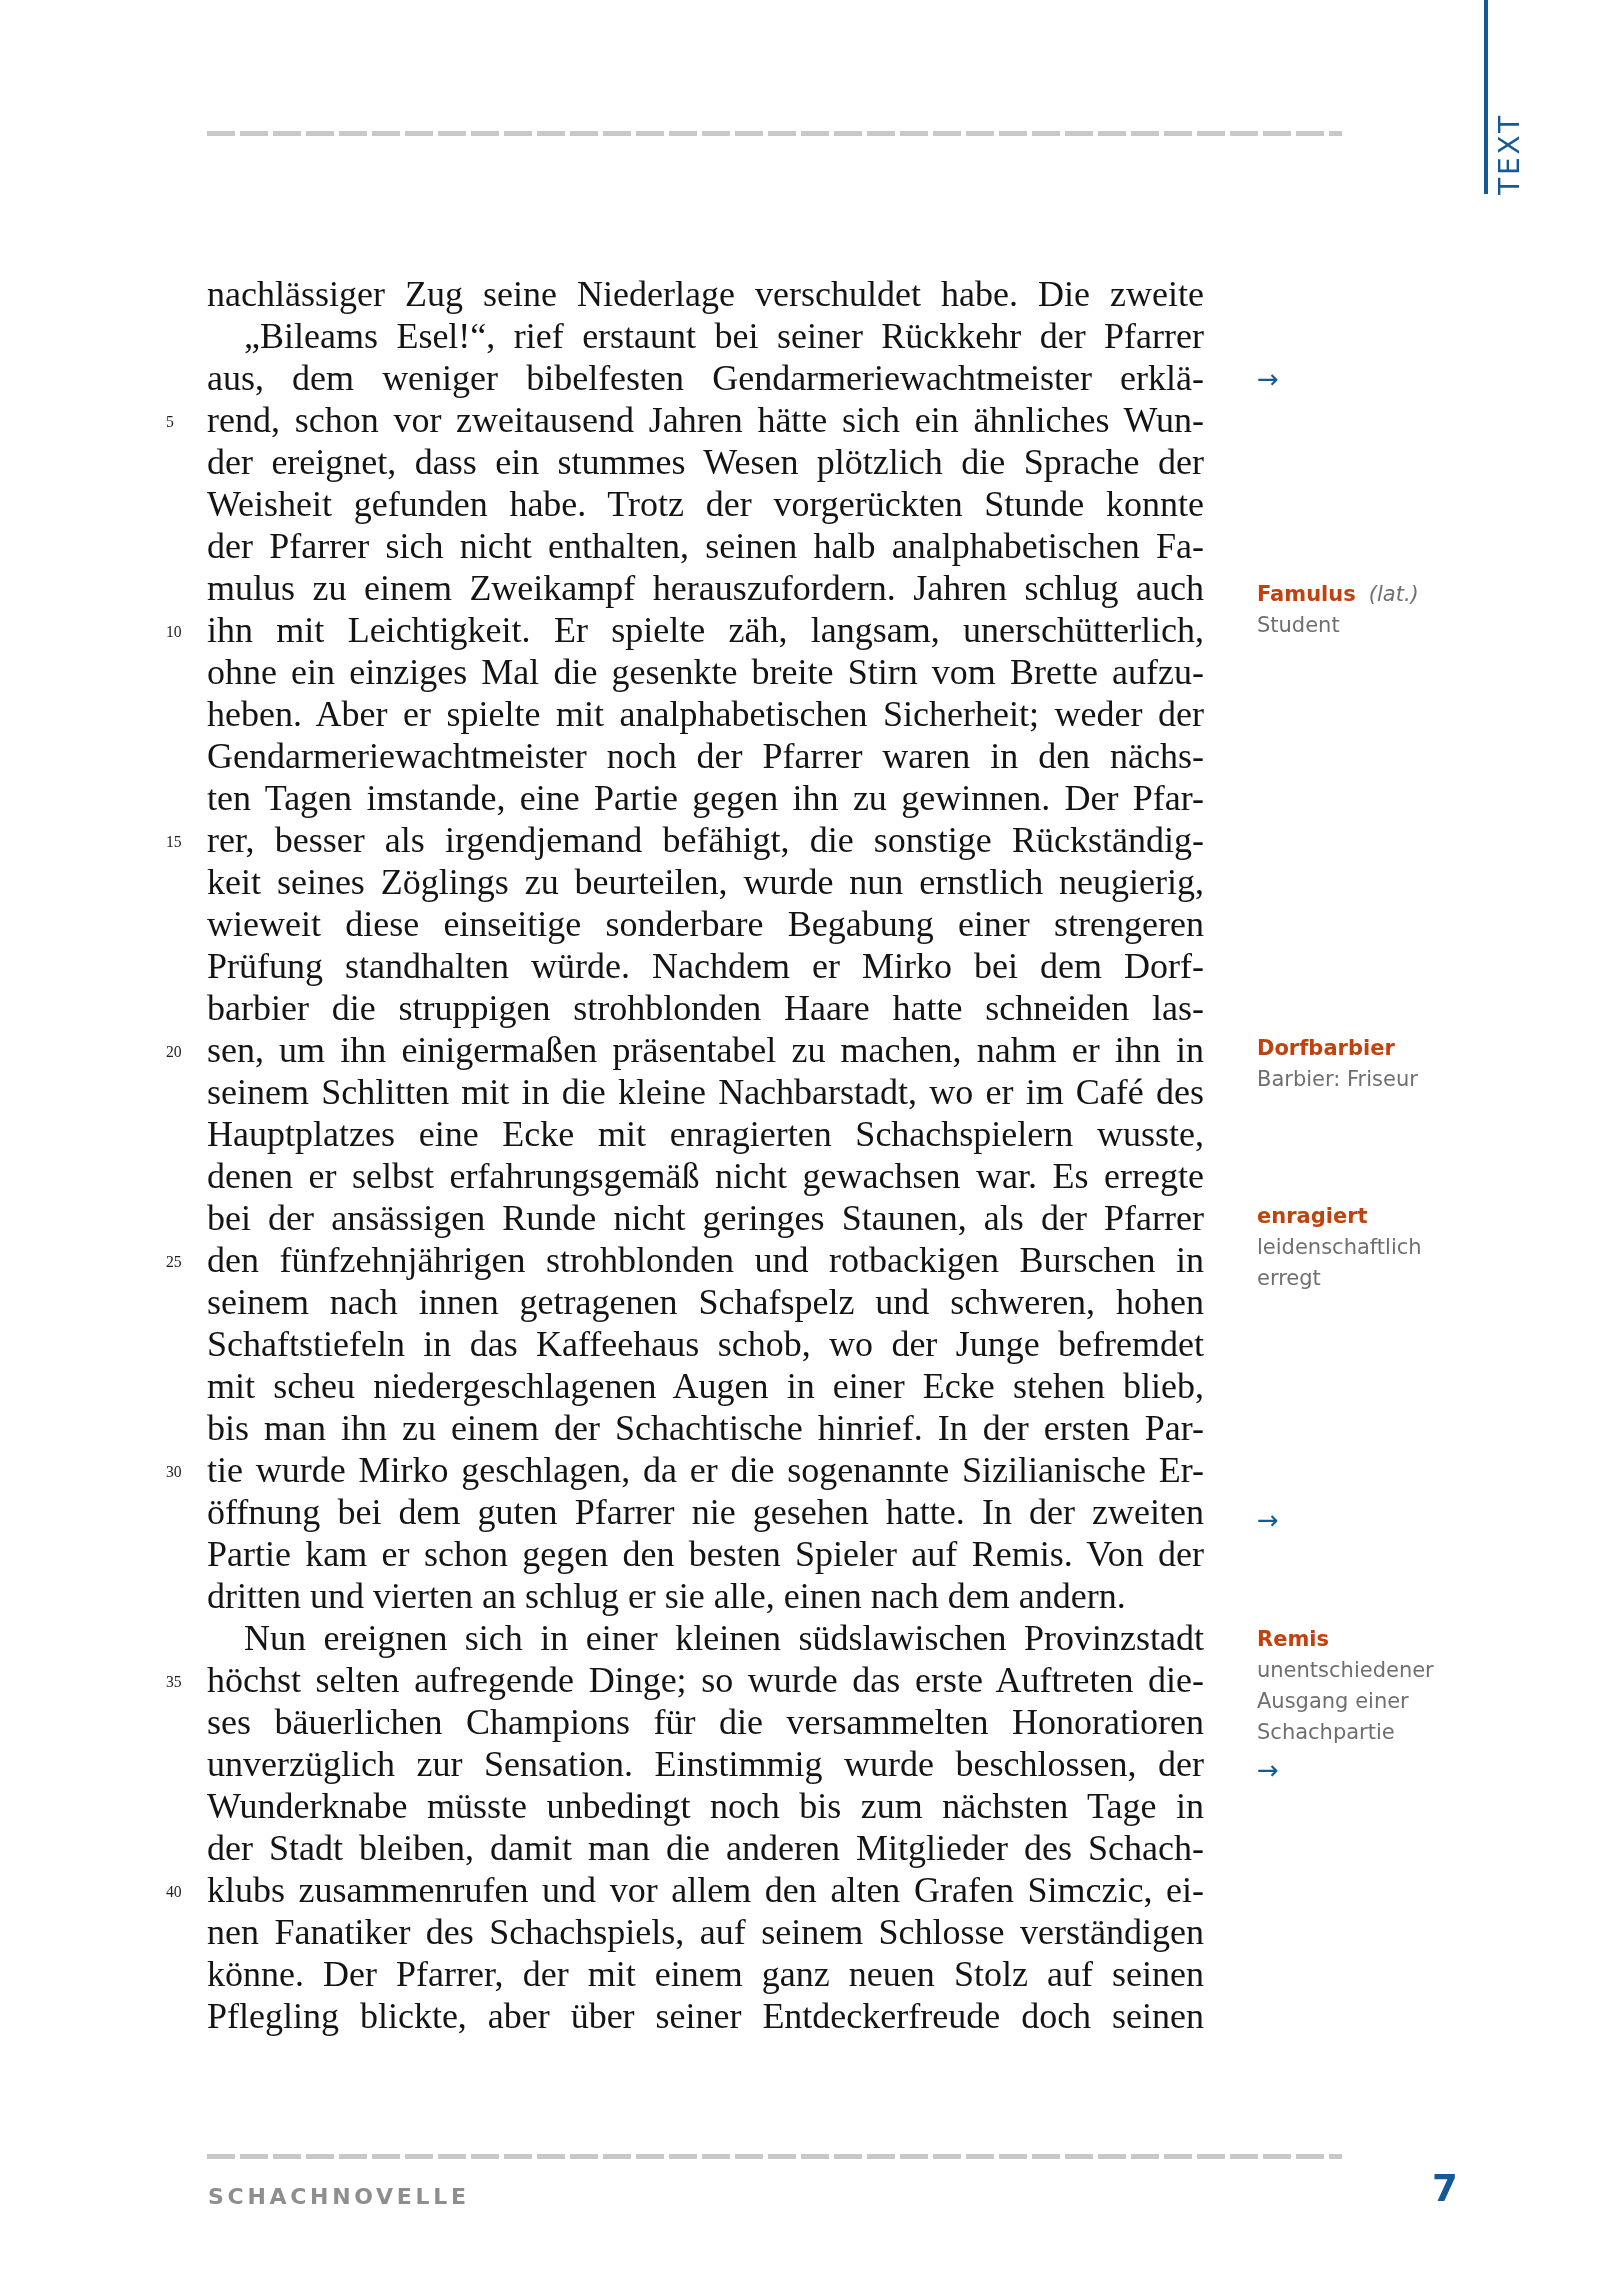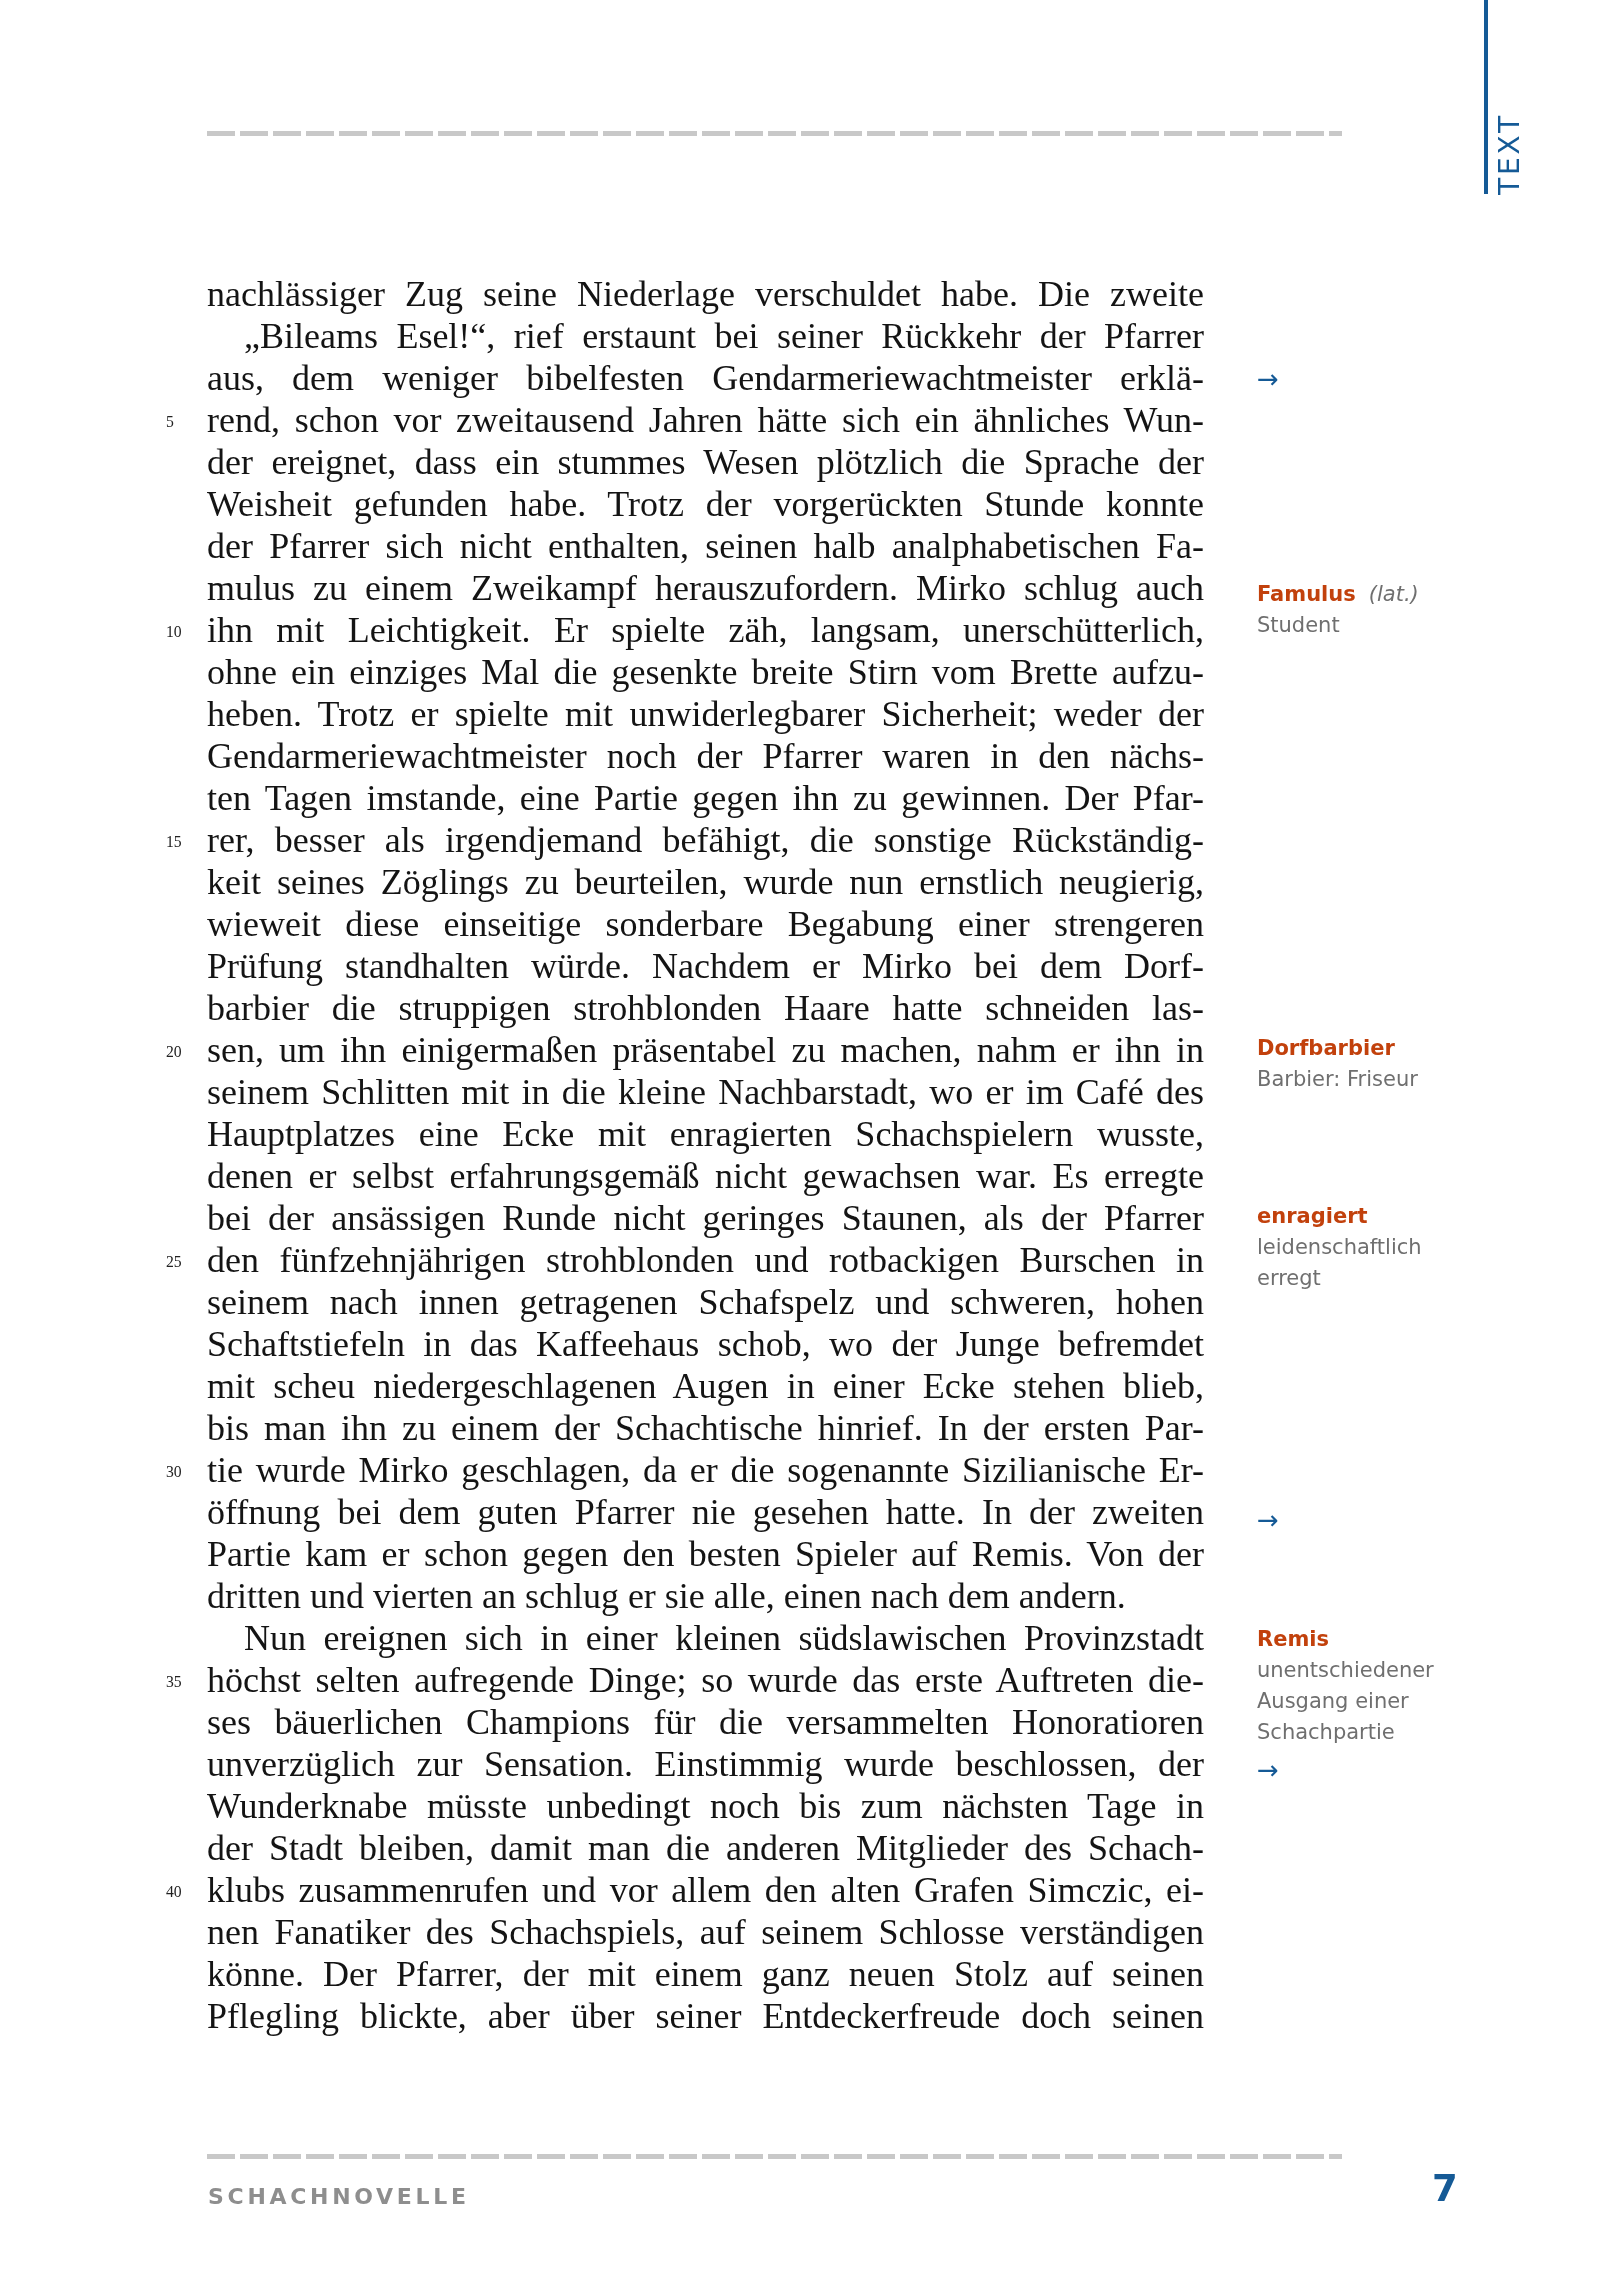--- a/index.html
+++ b/index.html
@@ -49,24 +49,24 @@
   <div class="dash-rule dash-top"></div>
 
   <div class="text-col" id="text-col">
       <div class="line"><span>nachlässiger Zug seine Niederlage verschuldet habe. Die zweite</span></div>
       <div class="line indent"><span>„Bileams Esel!“, rief erstaunt bei seiner Rückkehr der Pfarrer</span></div>
       <div class="line"><span>aus, dem weniger bibelfesten Gendarmeriewachtmeister erklä-</span></div>
       <div class="line"><span>rend, schon vor zweitausend Jahren hätte sich ein ähnliches Wun-</span><span class="linenum">5</span></div>
       <div class="line"><span>der ereignet, dass ein stummes Wesen plötzlich die Sprache der</span></div>
       <div class="line"><span>Weisheit gefunden habe. Trotz der vorgerückten Stunde konnte</span></div>
       <div class="line"><span>der Pfarrer sich nicht enthalten, seinen halb analphabetischen Fa-</span></div>
-      <div class="line"><span>mulus zu einem Zweikampf herauszufordern. Mirko schlug auch</span></div>
+      <div class="line"><span>mulus zu einem Zweikampf herauszufordern. Jahren schlug auch</span></div>
       <div class="line"><span>ihn mit Leichtigkeit. Er spielte zäh, langsam, unerschütterlich,</span><span class="linenum">10</span></div>
       <div class="line"><span>ohne ein einziges Mal die gesenkte breite Stirn vom Brette aufzu-</span></div>
-      <div class="line"><span>heben. Trotz er spielte mit unwiderlegbarer Sicherheit; weder der</span></div>
+      <div class="line"><span>heben. Aber er spielte mit analphabetischen Sicherheit; weder der</span></div>
       <div class="line"><span>Gendarmeriewachtmeister noch der Pfarrer waren in den nächs-</span></div>
       <div class="line"><span>ten Tagen imstande, eine Partie gegen ihn zu gewinnen. Der Pfar-</span></div>
       <div class="line"><span>rer, besser als irgendjemand befähigt, die sonstige Rückständig-</span><span class="linenum">15</span></div>
       <div class="line"><span>keit seines Zöglings zu beurteilen, wurde nun ernstlich neugierig,</span></div>
       <div class="line"><span>wieweit diese einseitige sonderbare Begabung einer strengeren</span></div>
       <div class="line"><span>Prüfung standhalten würde. Nachdem er Mirko bei dem Dorf-</span></div>
       <div class="line"><span>barbier die struppigen strohblonden Haare hatte schneiden las-</span></div>
       <div class="line"><span>sen, um ihn einigermaßen präsentabel zu machen, nahm er ihn in</span><span class="linenum">20</span></div>
       <div class="line"><span>seinem Schlitten mit in die kleine Nachbarstadt, wo er im Café des</span></div>
       <div class="line"><span>Hauptplatzes eine Ecke mit enragierten Schachspielern wusste,</span></div>

